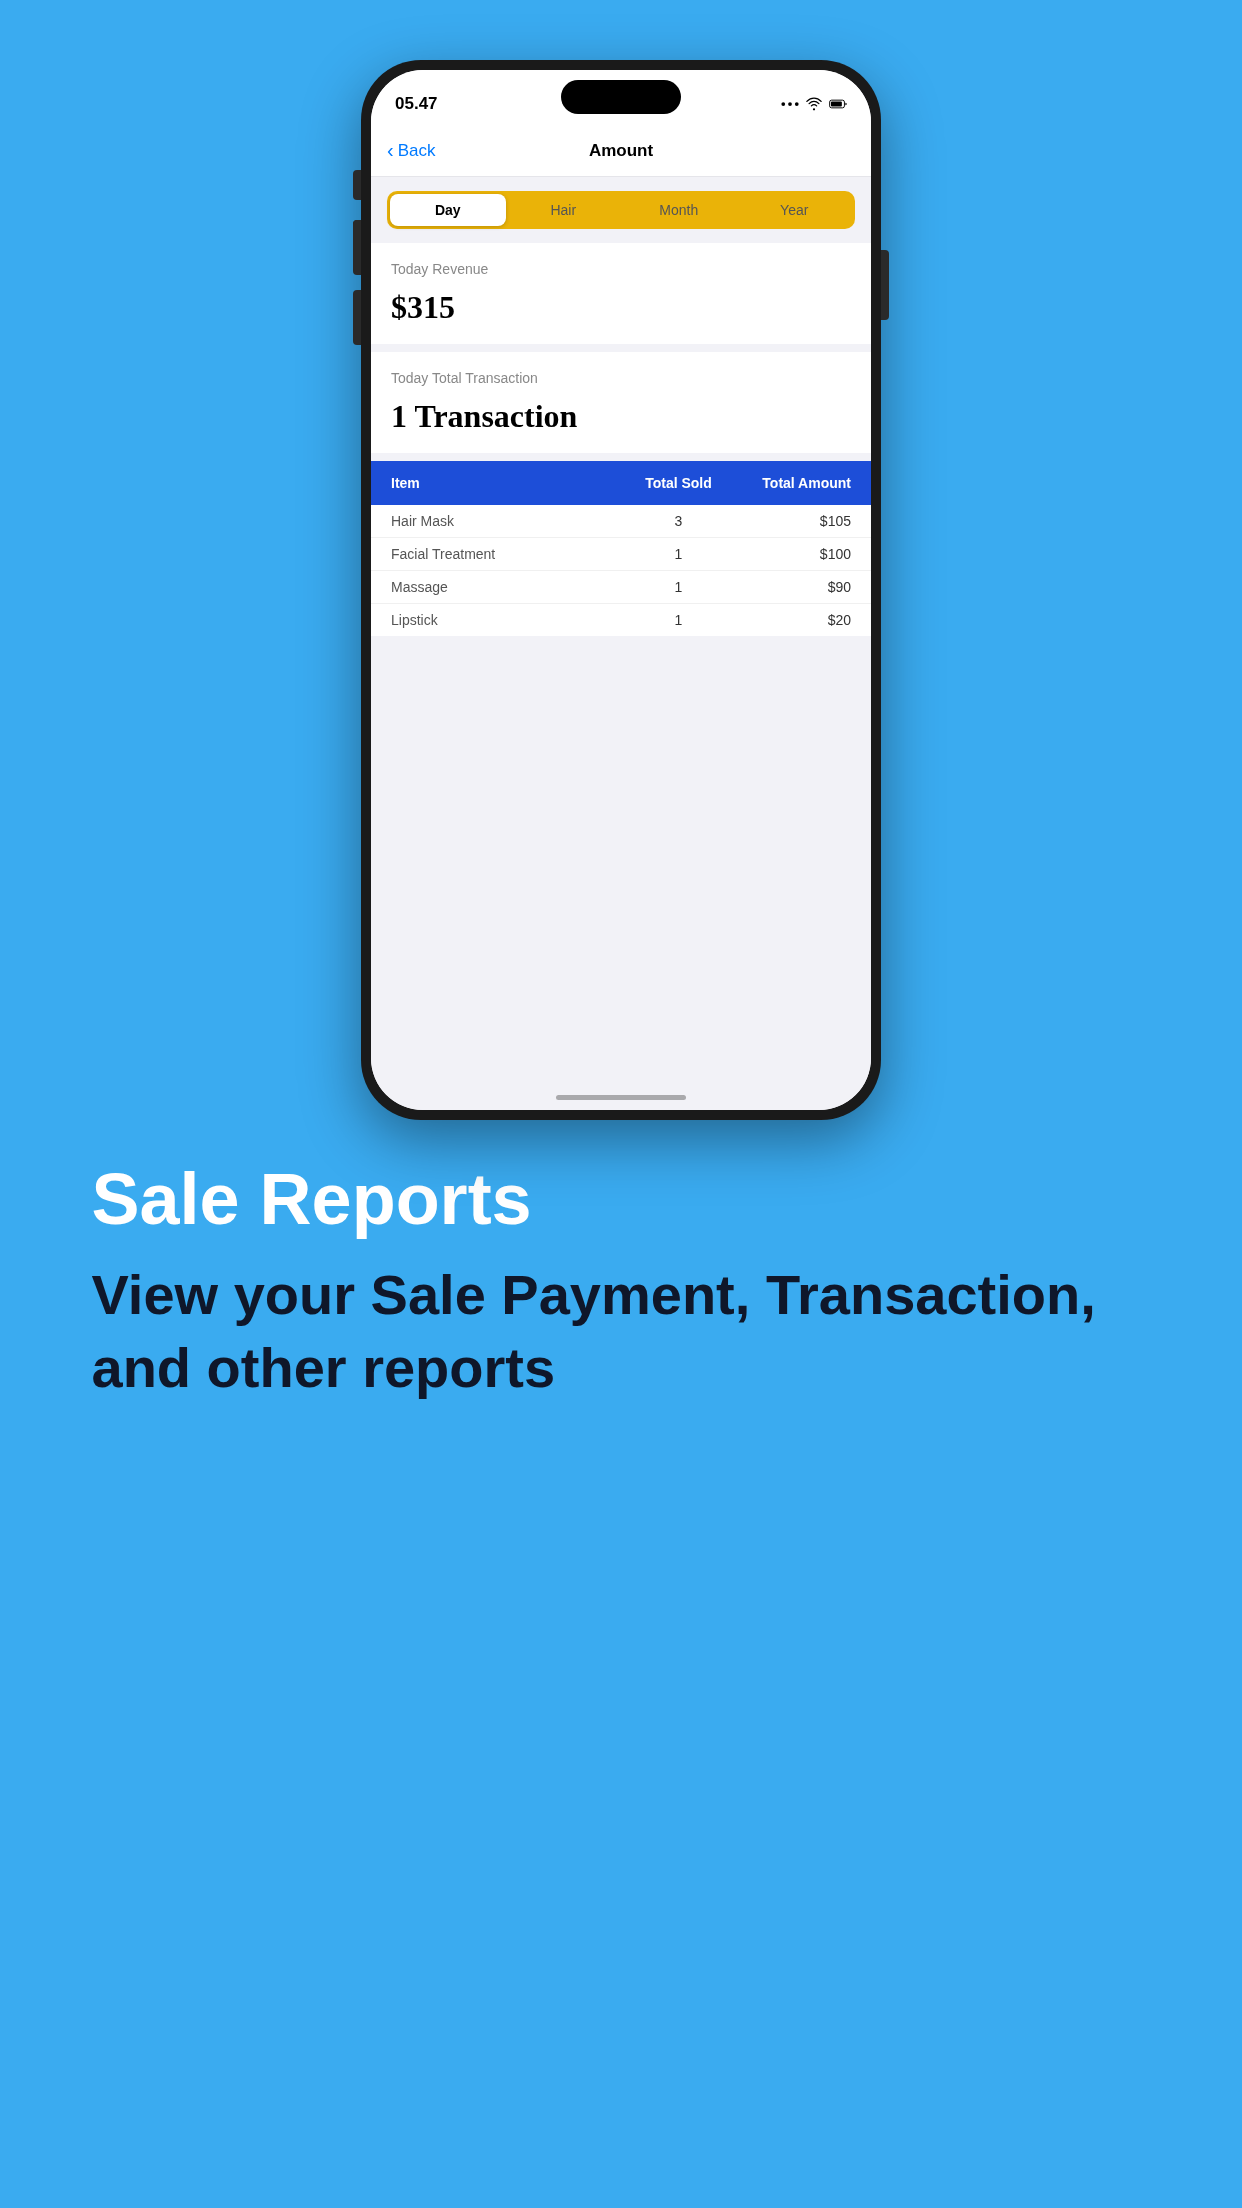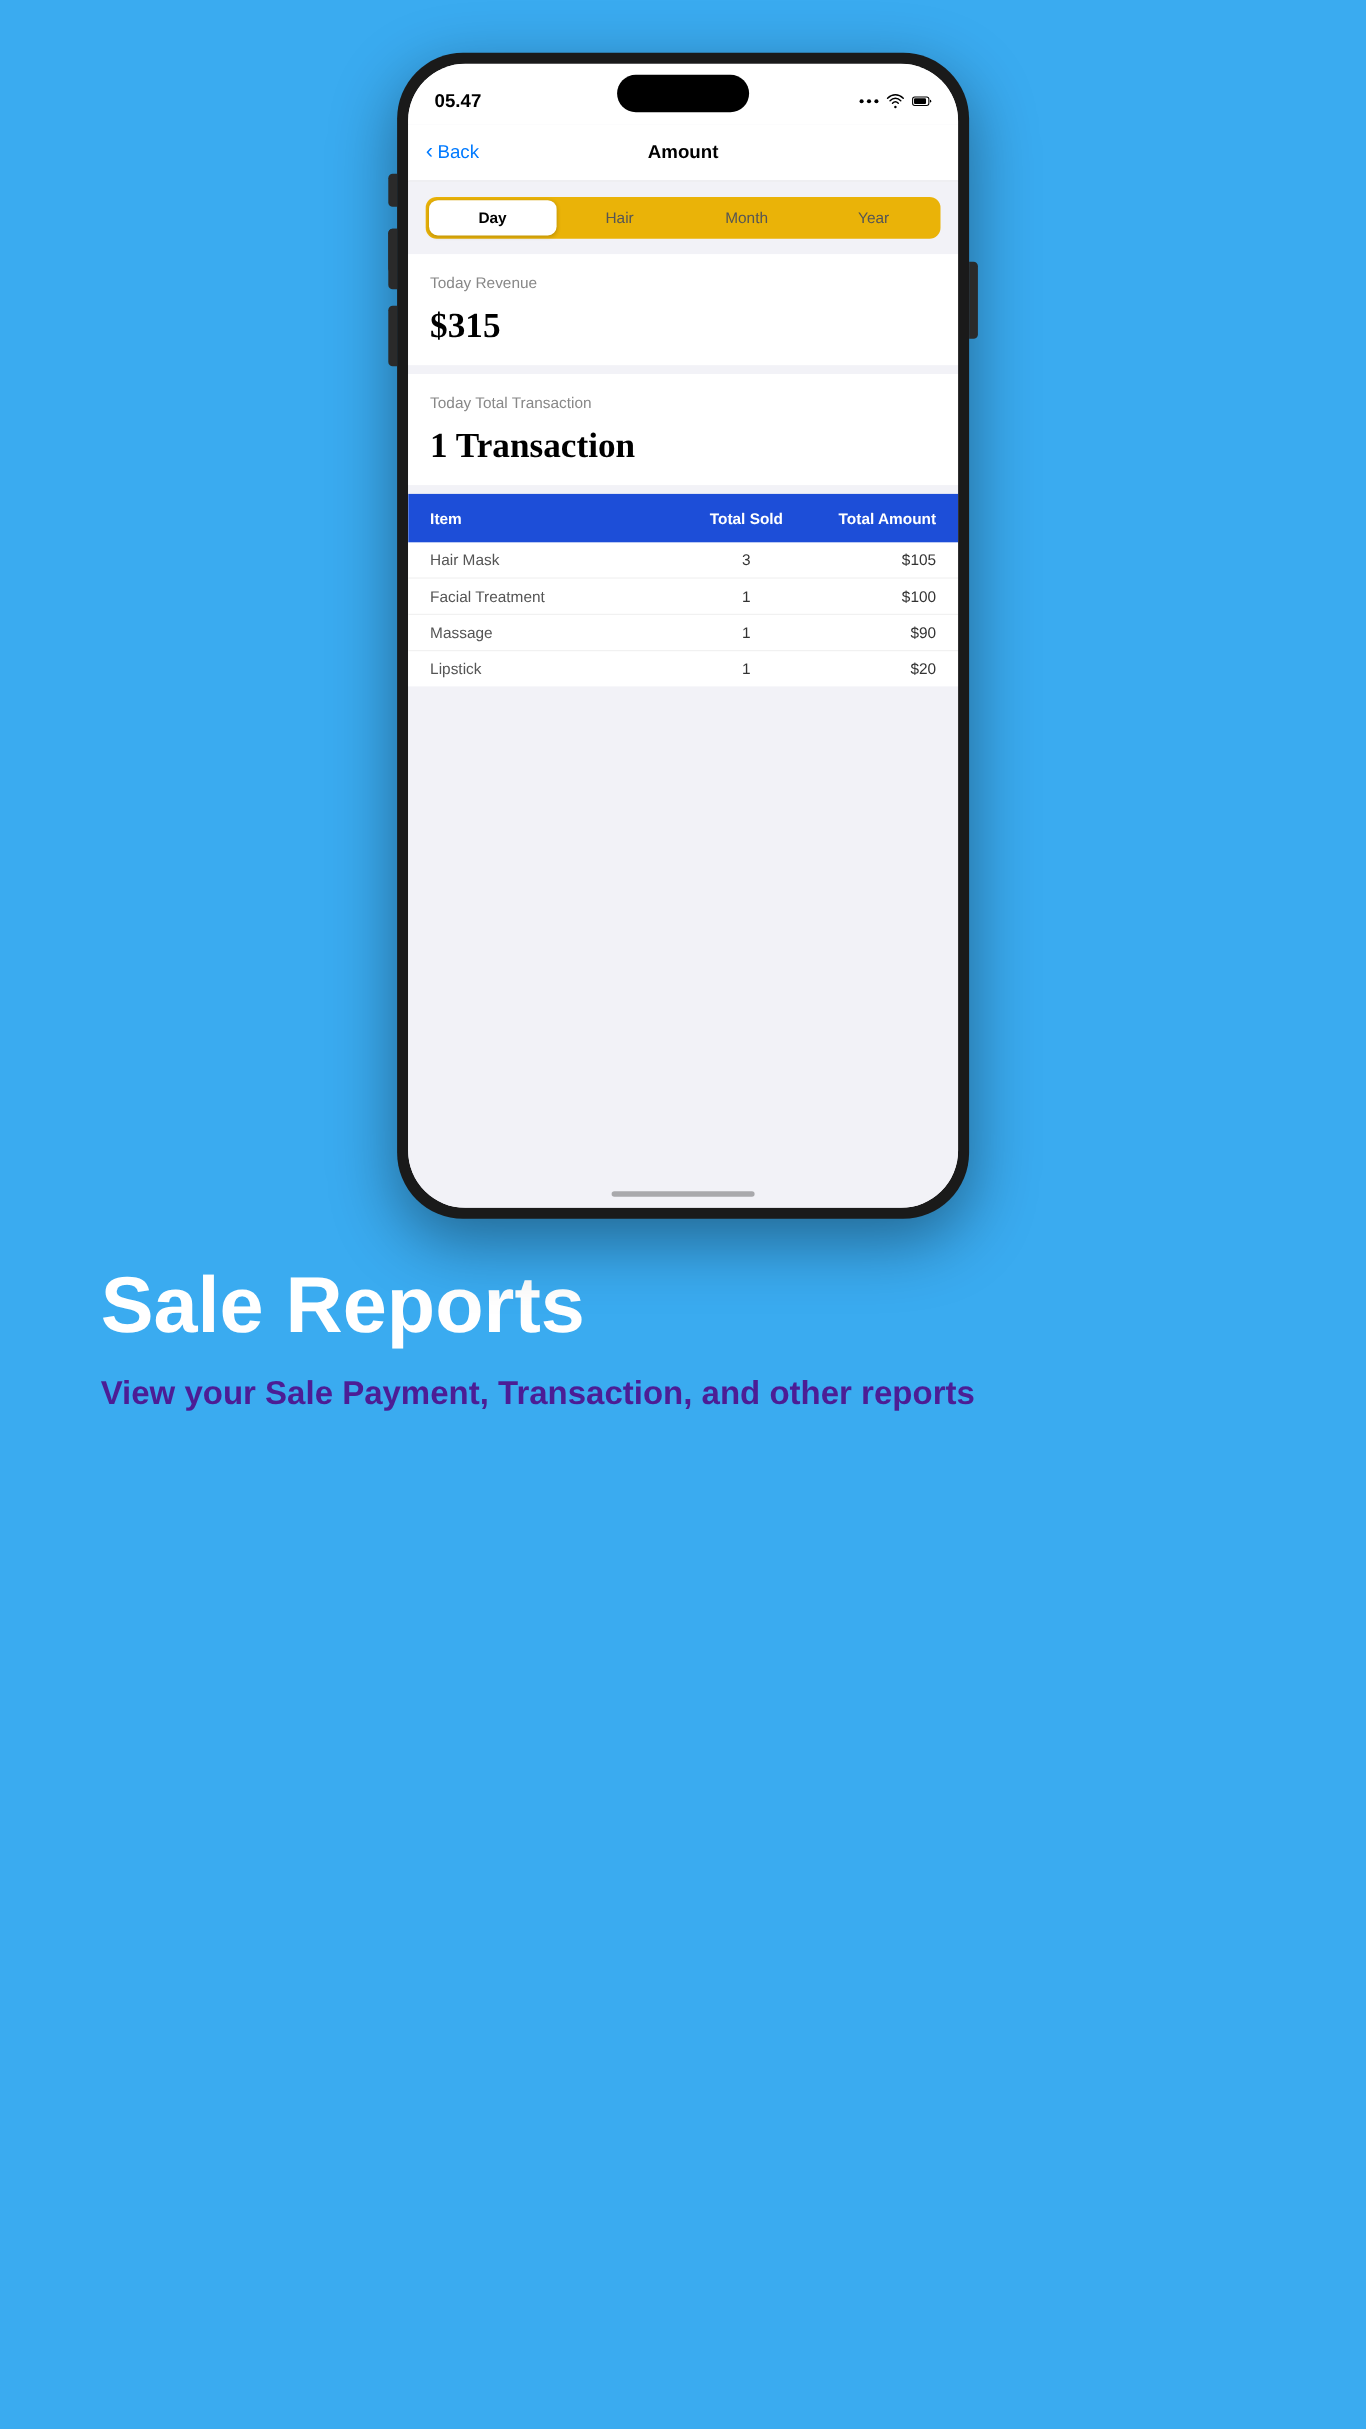--- a/index.html
+++ b/index.html
@@ -10,21 +10,21 @@
       background-color: #3AABF0;
       display: flex;
       flex-direction: column;
       align-items: center;
       font-family: -apple-system, BlinkMacSystemFont, 'Helvetica Neue', Arial, sans-serif;
       overflow: hidden;
     }
 
     
     .phone-wrapper {
-      margin-top: 48px;
+      margin-top: 60px;
       width: 520px;
       position: relative;
     }
 
     .phone-frame {
       width: 520px;
       height: 1060px;
       background: #1a1a1a;
       border-radius: 60px;
       padding: 10px;
@@ -269,23 +269,23 @@
 
     .promo-title {
       font-size: 72px;
       font-weight: 900;
       color: white;
       line-height: 1.1;
       margin-bottom: 20px;
     }
 
     .promo-subtitle {
-      font-size: 30px;
+      font-size: 56px;
       font-weight: 800;
-      color: #4c1d95;
+      color: #0f172a;
       line-height: 1.3;
     }
 
     
     .signal-dots svg, .wifi-icon svg, .battery-icon svg {
       width: 18px;
       height: 14px;
     }
   </style>
 </head>

